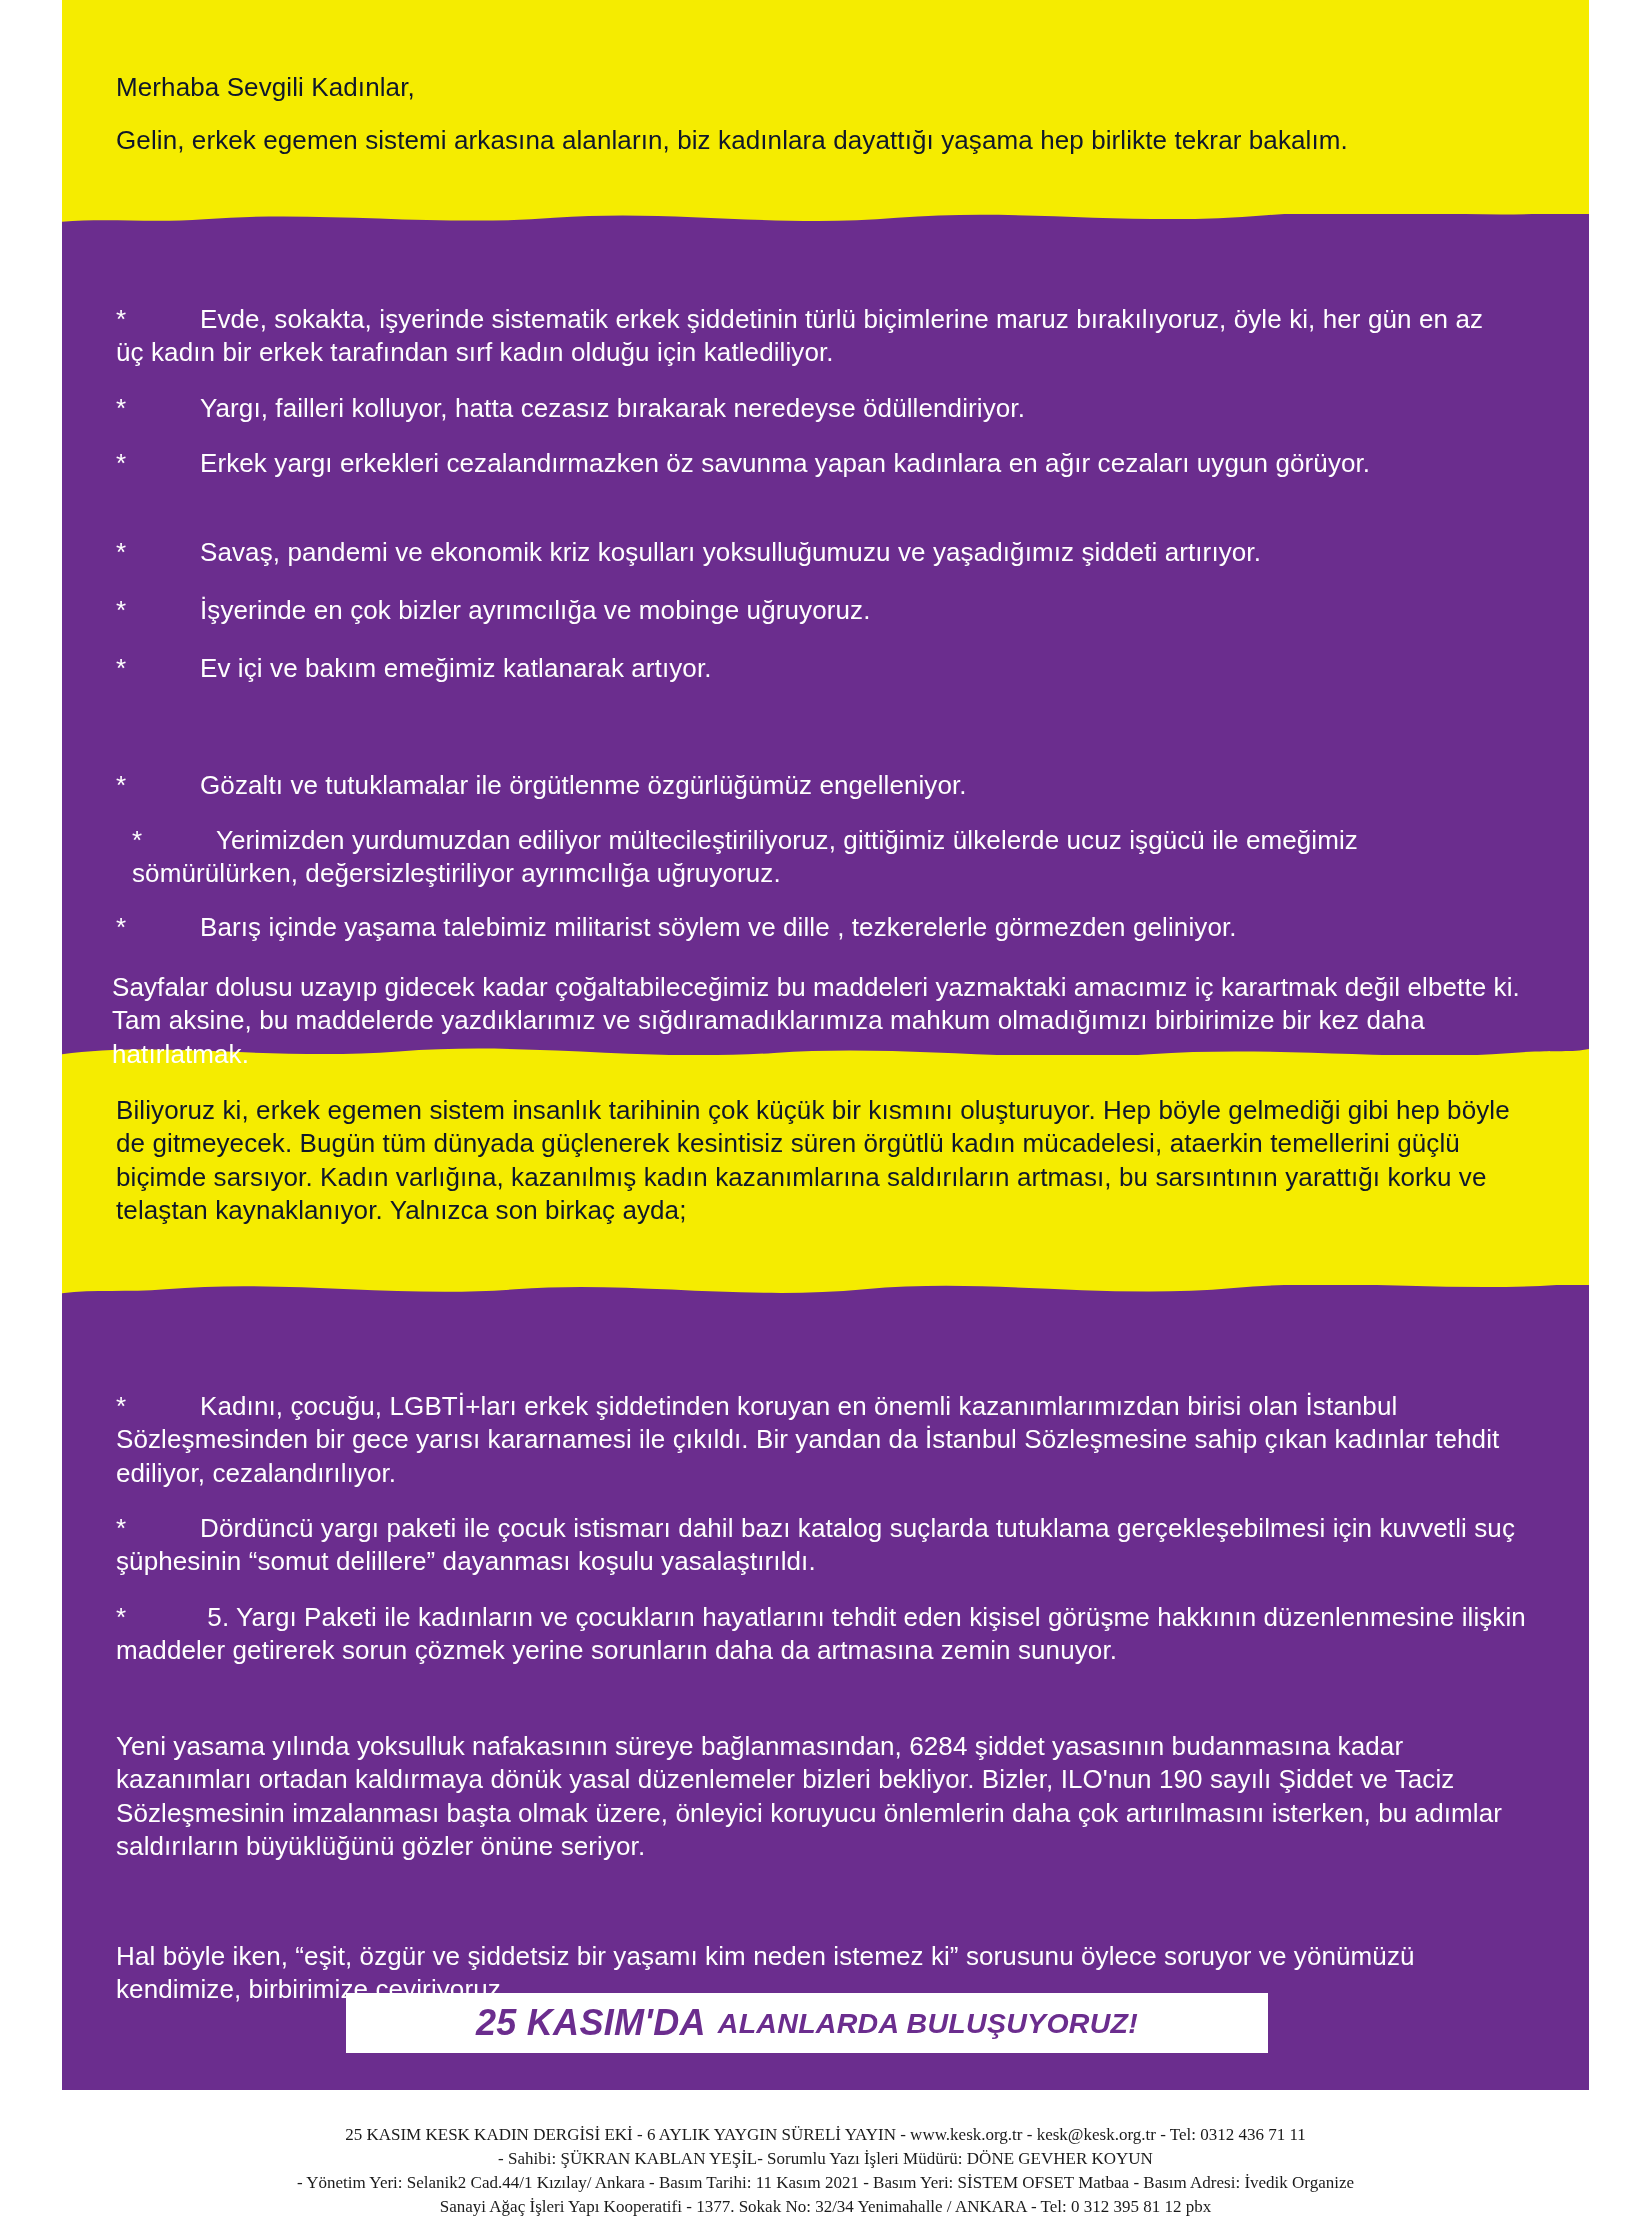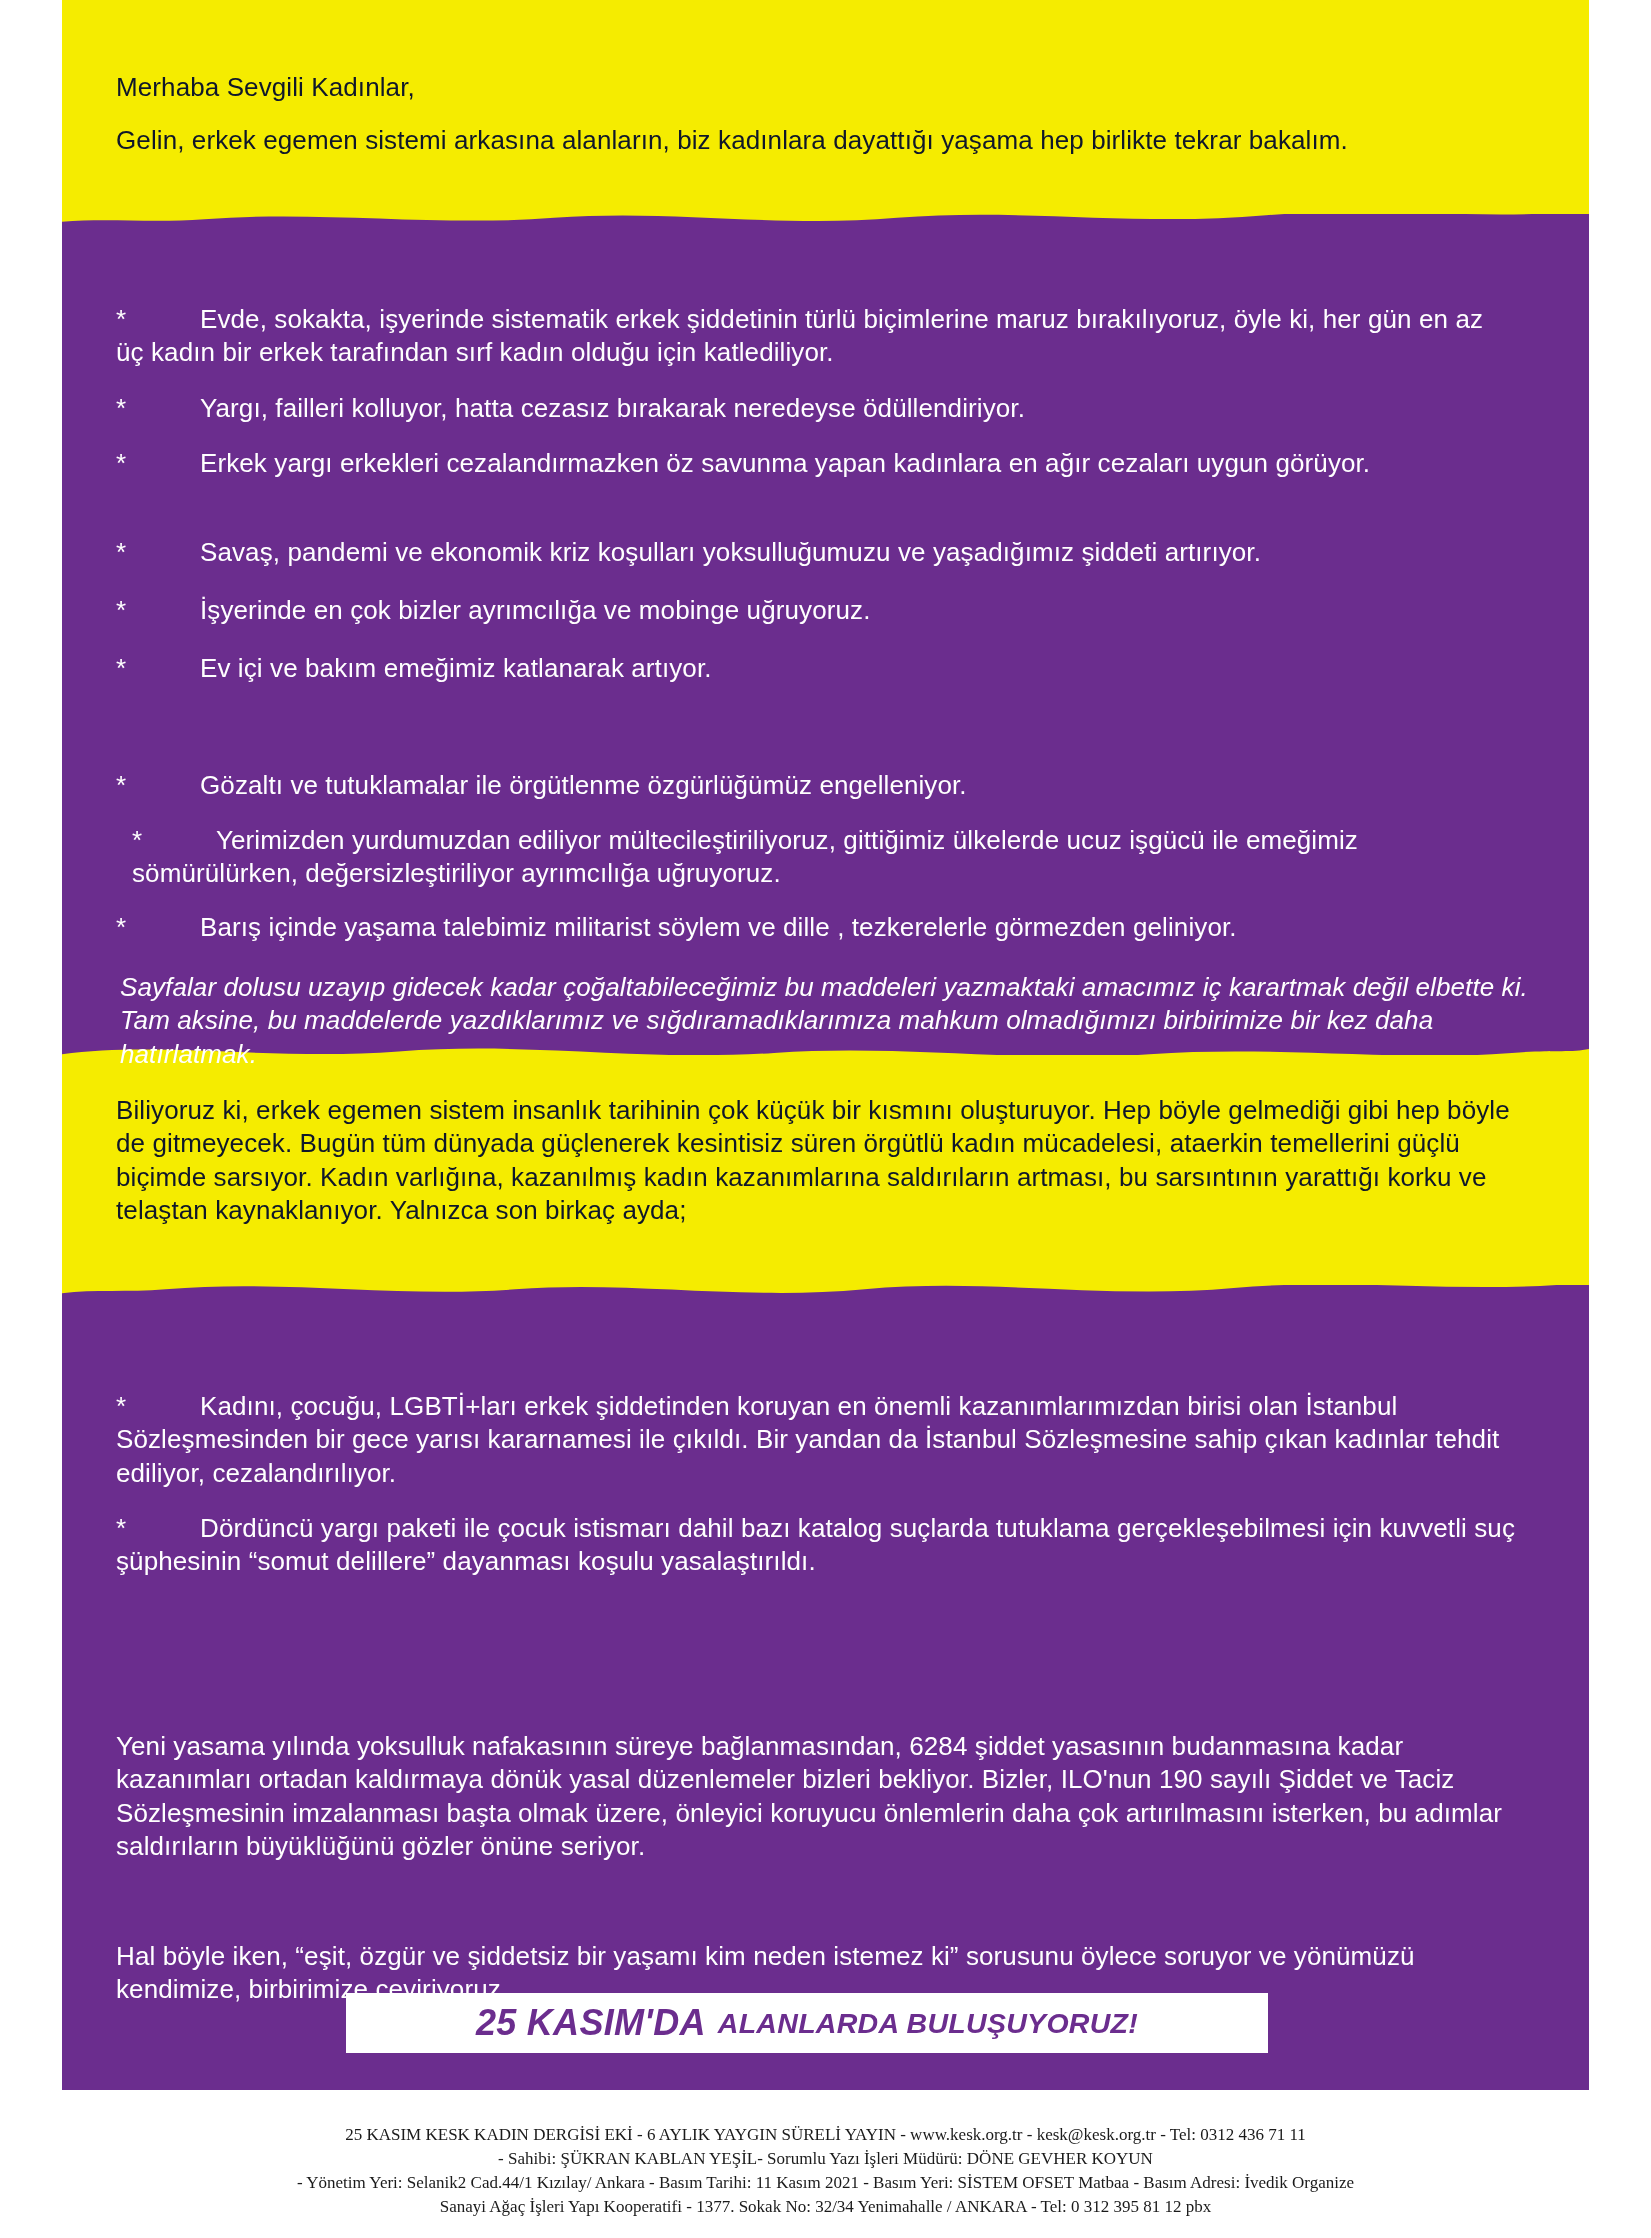--- a/index.html
+++ b/index.html
@@ -211,32 +211,35 @@
     </div>
 
     <div class="txt on-purple body-p" style="left:132px; top:780px; width:1398px;">
       <span class="star">*</span><span>Yerimizden yurdumuzdan ediliyor mültecileştiriliyoruz, gittiğimiz ülkelerde ucuz işgücü ile emeğimiz sömürülürken, değersizleştiriliyor ayrımcılığa uğruyoruz.</span>
     </div>
 
     <div class="txt on-purple body-p" style="left:116px; top:867px; width:1424px;">
       <span class="star">*</span><span>Barış içinde yaşama talebimiz militarist söylem ve dille , tezkerelerle görmezden geliniyor.</span>
     </div>
 
-    <div class="txt on-purple body-p" style="left:120px; top:927px; width:1411px;font-style:italic;">Sayfalar dolusu uzayıp gidecek kadar çoğaltabileceğimiz bu maddeleri yazmaktaki amacımız iç karartmak değil elbette ki. Tam aksine, bu maddelerde yazdıklarımız ve sığdıramadıklarımıza mahkum olmadığımızı birbirimize bir kez daha hatırlatmak.</div>
+    <div class="txt on-purple body-p" style="left:112px; top:927px; width:1411px;">Sayfalar dolusu uzayıp gidecek kadar çoğaltabileceğimiz bu maddeleri yazmaktaki amacımız iç karartmak değil elbette ki. Tam aksine, bu maddelerde yazdıklarımız ve sığdıramadıklarımıza mahkum olmadığımızı birbirimize bir kez daha hatırlatmak.</div>
 
     <div class="txt on-yellow body-p" style="left:116px; top:1094px; width:1398px;">Biliyoruz ki, erkek egemen sistem insanlık tarihinin çok küçük bir kısmını oluşturuyor. Hep böyle gelmediği gibi hep böyle de gitmeyecek.  Bugün tüm dünyada güçlenerek kesintisiz süren örgütlü kadın mücadelesi, ataerkin temellerini güçlü biçimde sarsıyor. Kadın varlığına, kazanılmış kadın kazanımlarına saldırıların artması, bu sarsıntının yarattığı korku ve telaştan kaynaklanıyor. Yalnızca son birkaç ayda;</div>
 
     <div class="txt on-purple body-p" style="left:116px; top:1346px; width:1411px;">
       <span class="star">*</span><span>Kadını, çocuğu, LGBTİ+ları erkek şiddetinden koruyan en önemli kazanımlarımızdan birisi olan İstanbul Sözleşmesinden bir gece yarısı kararnamesi ile çıkıldı. Bir yandan da İstanbul Sözleşmesine sahip çıkan kadınlar tehdit ediliyor, cezalandırılıyor.</span>
     </div>
 
     <div class="txt on-purple body-p" style="left:116px; top:1468px; width:1411px;">
       <span class="star">*</span><span>Dördüncü yargı paketi ile çocuk istismarı dahil bazı katalog suçlarda tutuklama gerçekleşebilmesi için kuvvetli suç şüphesinin “somut delillere” dayanması koşulu yasalaştırıldı.</span>
     </div>
 
+    <div class="txt on-purple body-p" style="left:116px; top:1557px; width:1411px;">
+      <span class="star">*</span><span> 5. Yargı Paketi ile kadınların ve çocukların hayatlarını tehdit eden kişisel görüşme hakkının düzenlenmesine ilişkin maddeler getirerek sorun çözmek yerine sorunların daha da artmasına zemin sunuyor.</span>
+    </div>
 
     <div class="txt on-purple body-p" style="left:116px; top:1686px; width:1411px;">Yeni yasama yılında yoksulluk nafakasının süreye bağlanmasından, 6284 şiddet yasasının budanmasına kadar kazanımları ortadan kaldırmaya dönük yasal düzenlemeler bizleri bekliyor. Bizler, ILO'nun 190 sayılı Şiddet ve Taciz Sözleşmesinin imzalanması başta olmak üzere, önleyici koruyucu önlemlerin daha çok artırılmasını isterken, bu adımlar saldırıların büyüklüğünü gözler önüne seriyor.</div>
 
     <div class="txt on-purple body-p" style="left:116px; top:1896px; width:1411px;">Hal böyle iken, “eşit, özgür ve şiddetsiz bir yaşamı kim neden istemez ki” sorusunu öylece soruyor ve yönümüzü kendimize, birbirimize çeviriyoruz...</div>
 
   </div>
 
   <div class="banner">
     <span class="b1">25 KASIM'DA</span>
     <span class="b2">ALANLARDA BULUŞUYORUZ!</span>

